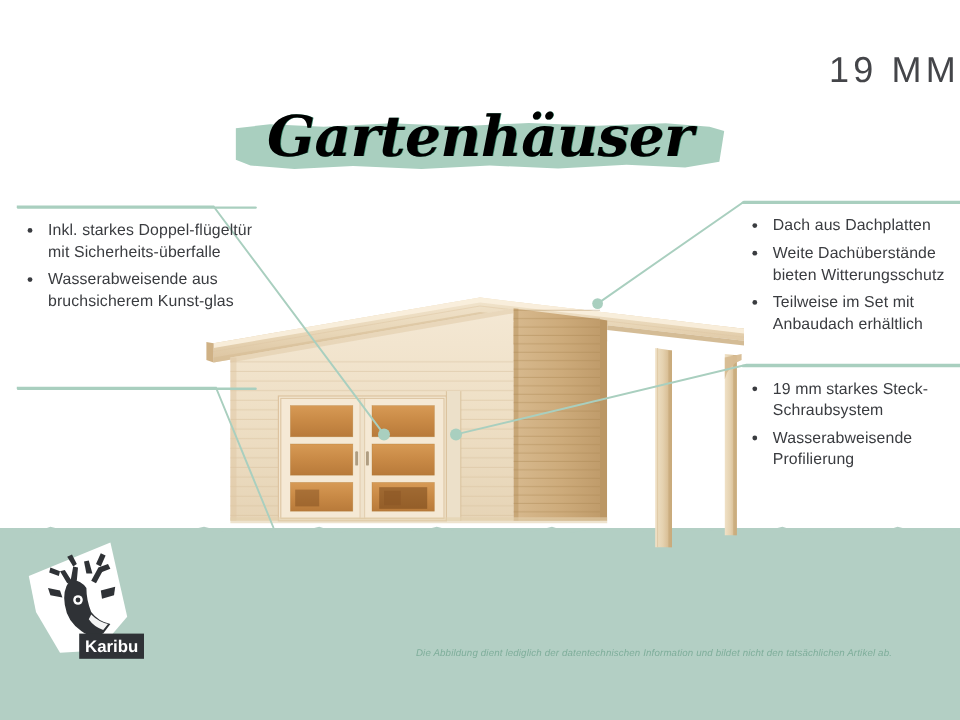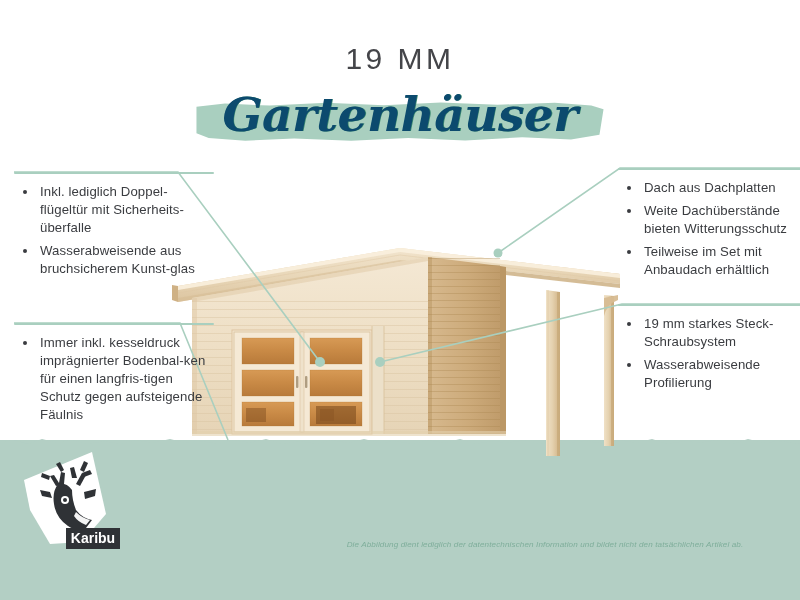--- a/index.html
+++ b/index.html
@@ -28,20 +28,21 @@
     text-align: center;
     z-index: 8;
   }
   #headline-mm {
     font-family: "Liberation Sans", sans-serif;
     font-size: 30px;
     font-weight: 300;
     letter-spacing: 3.5px;
     color: #444549;
     line-height: 1;
+    text-align: right;
   }
   #script-wrap {
     position: relative;
     display: inline-block;
     margin-top: 14px;
     padding: 2px 26px 6px 26px;
   }
   #brush-stroke {
     position: absolute;
     left: 0; top: 14px;
@@ -53,21 +54,21 @@
                        88% 2%, 97% 9%, 100% 18%, 99% 82%, 92% 94%, 80% 88%,
                        66% 96%, 52% 90%, 38% 97%, 24% 91%, 12% 97%, 3% 90%, 0% 78%);
   }
   #script-title {
     position: relative;
     z-index: 1;
     font-family: "DejaVu Serif", serif;
     font-style: italic;
     font-weight: 700;
     font-size: 47px;
-    color: #0c4a6e;
+    color: #000000;
     letter-spacing: -0.5px;
     line-height: 1.05;
     text-shadow: 0.6px 0 0 #3f8d72;
     text-align: right;
   }
 
   
   .feat-block { position: absolute; z-index: 9; }
   .feat-rule {
     height: 2px;
@@ -323,30 +324,27 @@
     <div id="headline-mm">19 MM</div>
     <div id="script-wrap">
       <div id="brush-stroke"></div>
       <div id="script-title">Gartenhäuser</div>
     </div>
   </div>
 
   <div id="feat-topleft" class="feat-block">
     <div class="feat-rule"></div>
     <ul class="feat-list">
-      <li class="feat-item">Inkl. lediglich Doppel-flügeltür mit Sicherheits-überfalle</li>
+      <li class="feat-item">Inkl. starkes Doppel-flügeltür mit Sicherheits-überfalle</li>
       <li class="feat-item">Wasserabweisende aus bruchsicherem Kunst-glas</li>
     </ul>
   </div>
 
   <div id="feat-botleft" class="feat-block">
     <div class="feat-rule"></div>
-    <ul class="feat-list">
-      <li class="feat-item">Immer inkl. kesseldruck imprägnierter Bodenbal-ken für einen langfris-tigen Schutz gegen aufsteigende Fäulnis</li>
-    </ul>
   </div>
 
   <div id="feat-topright" class="feat-block">
     <div class="feat-rule"></div>
     <ul class="feat-list">
       <li class="feat-item">Dach aus Dachplatten</li>
       <li class="feat-item">Weite Dachüberstände bieten Witterungsschutz</li>
       <li class="feat-item">Teilweise im Set mit Anbaudach erhältlich</li>
     </ul>
   </div>

